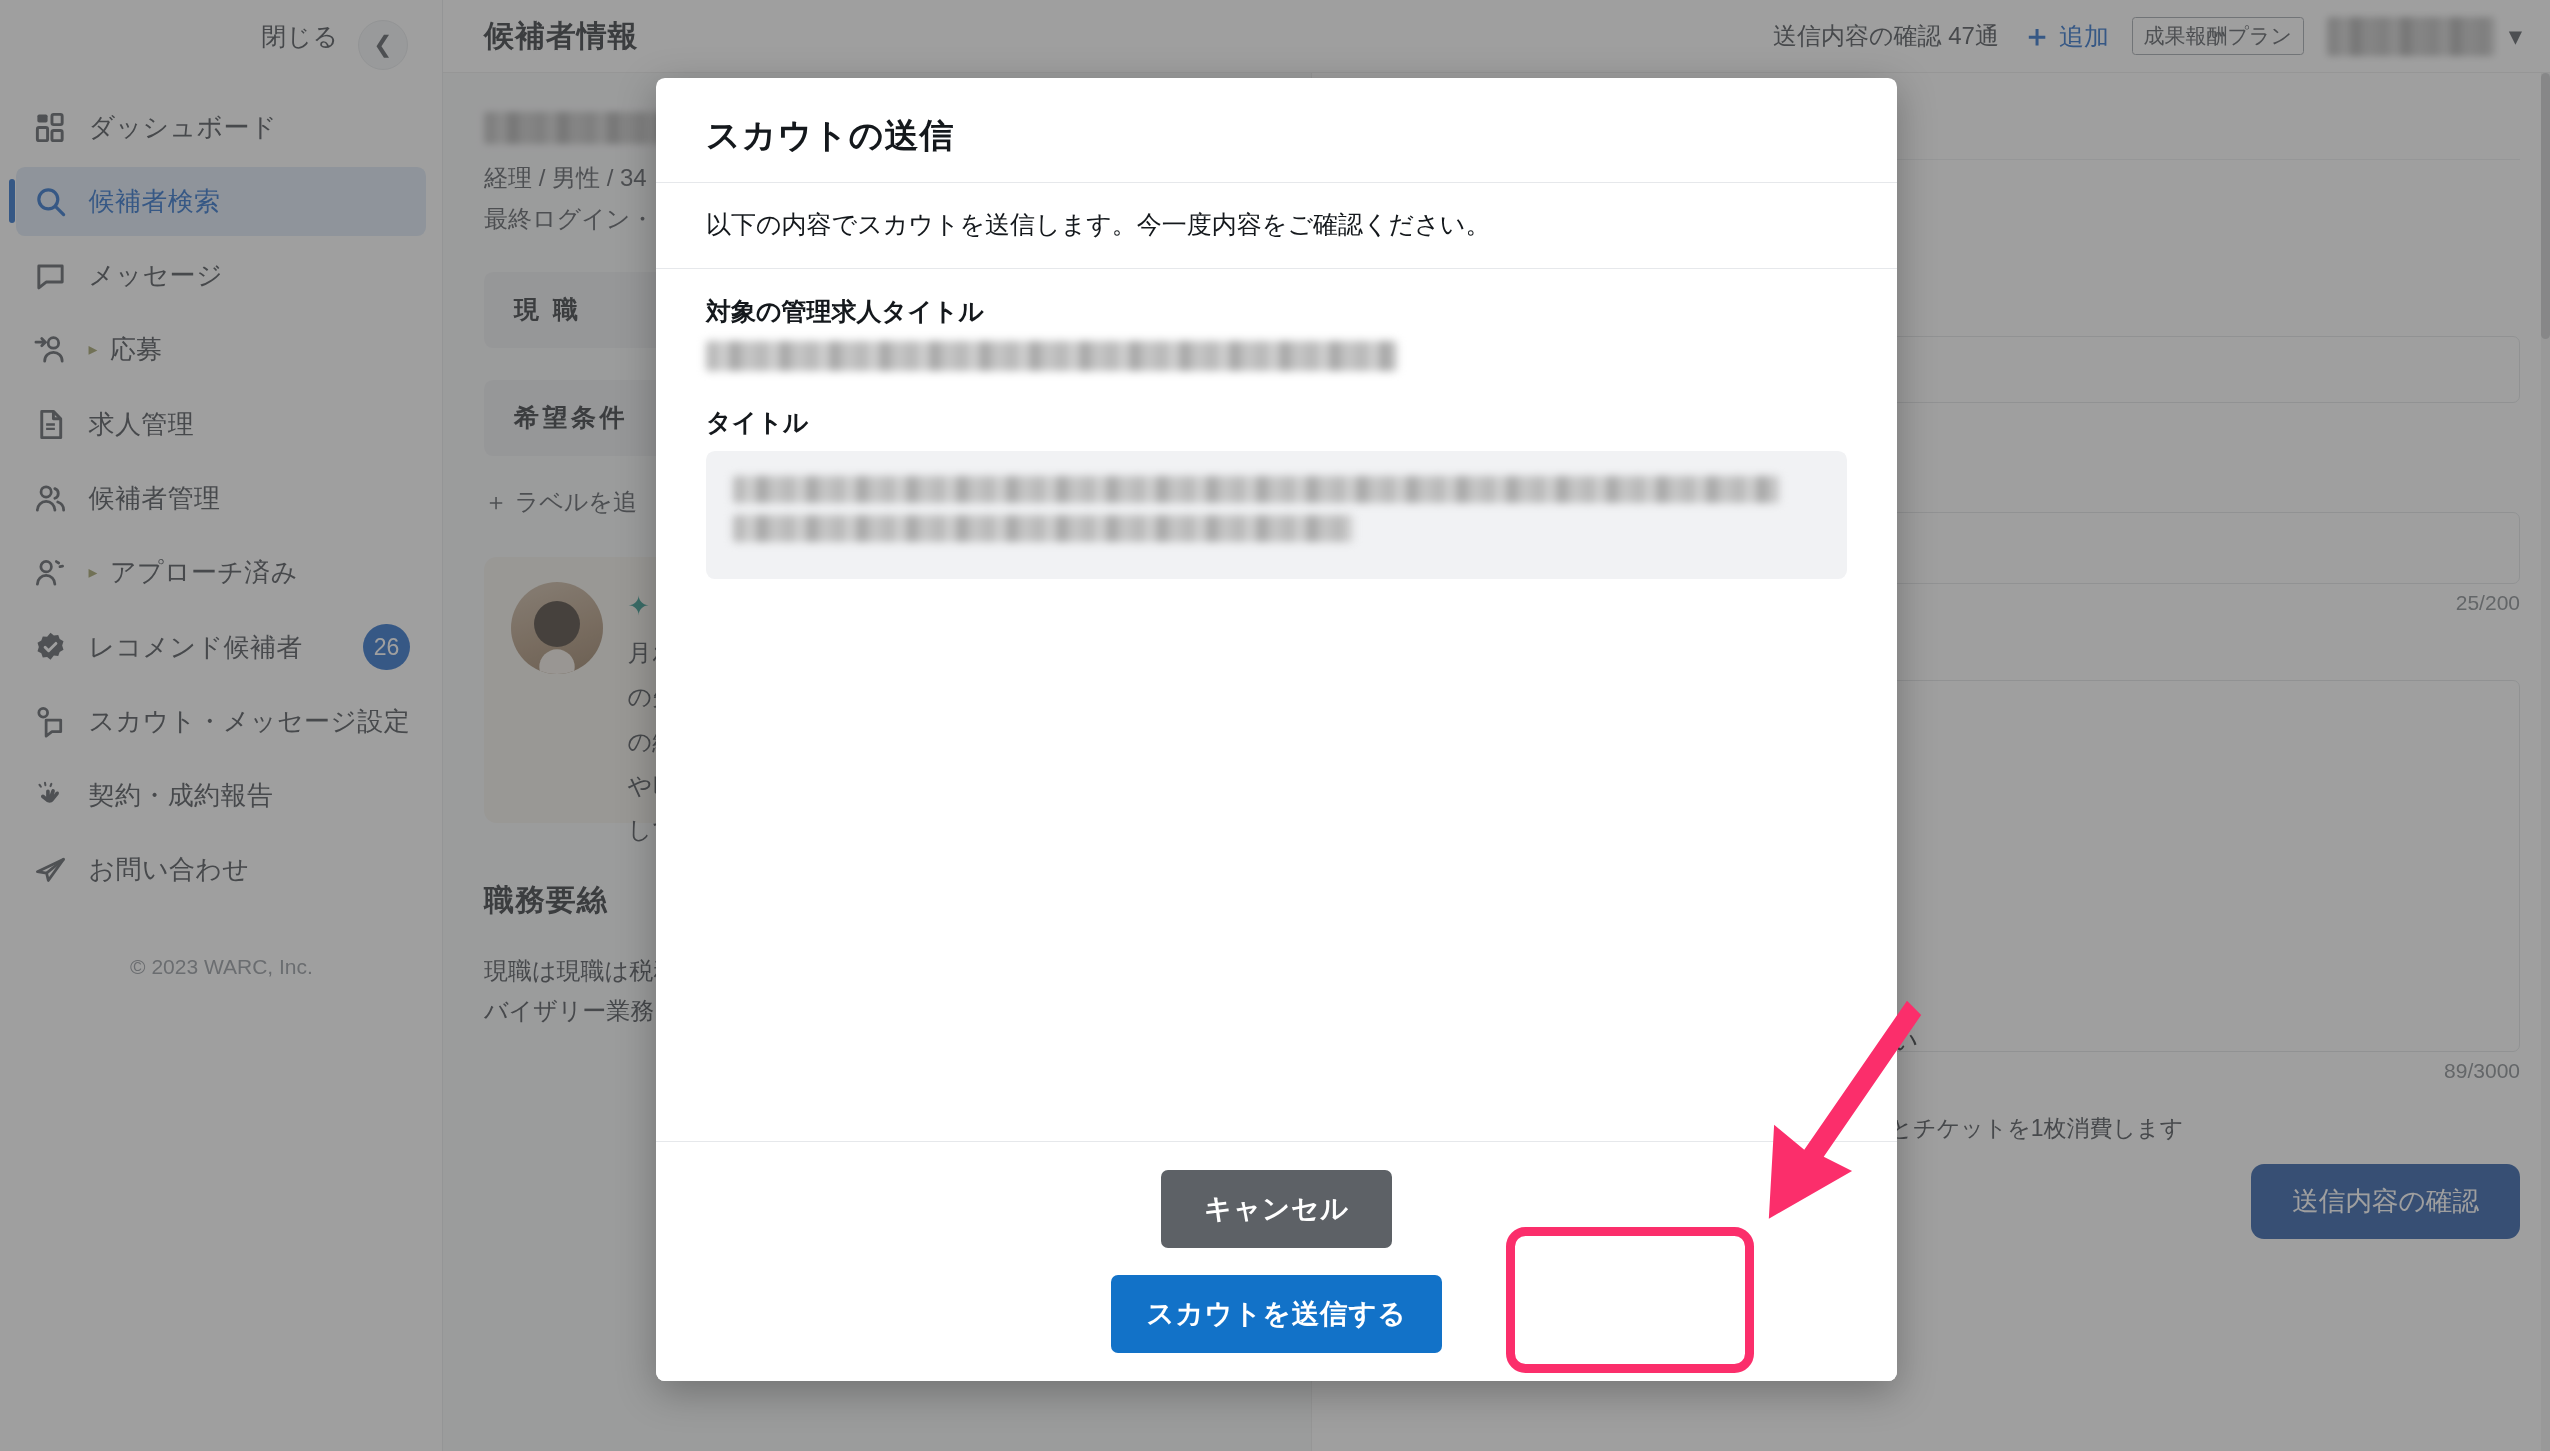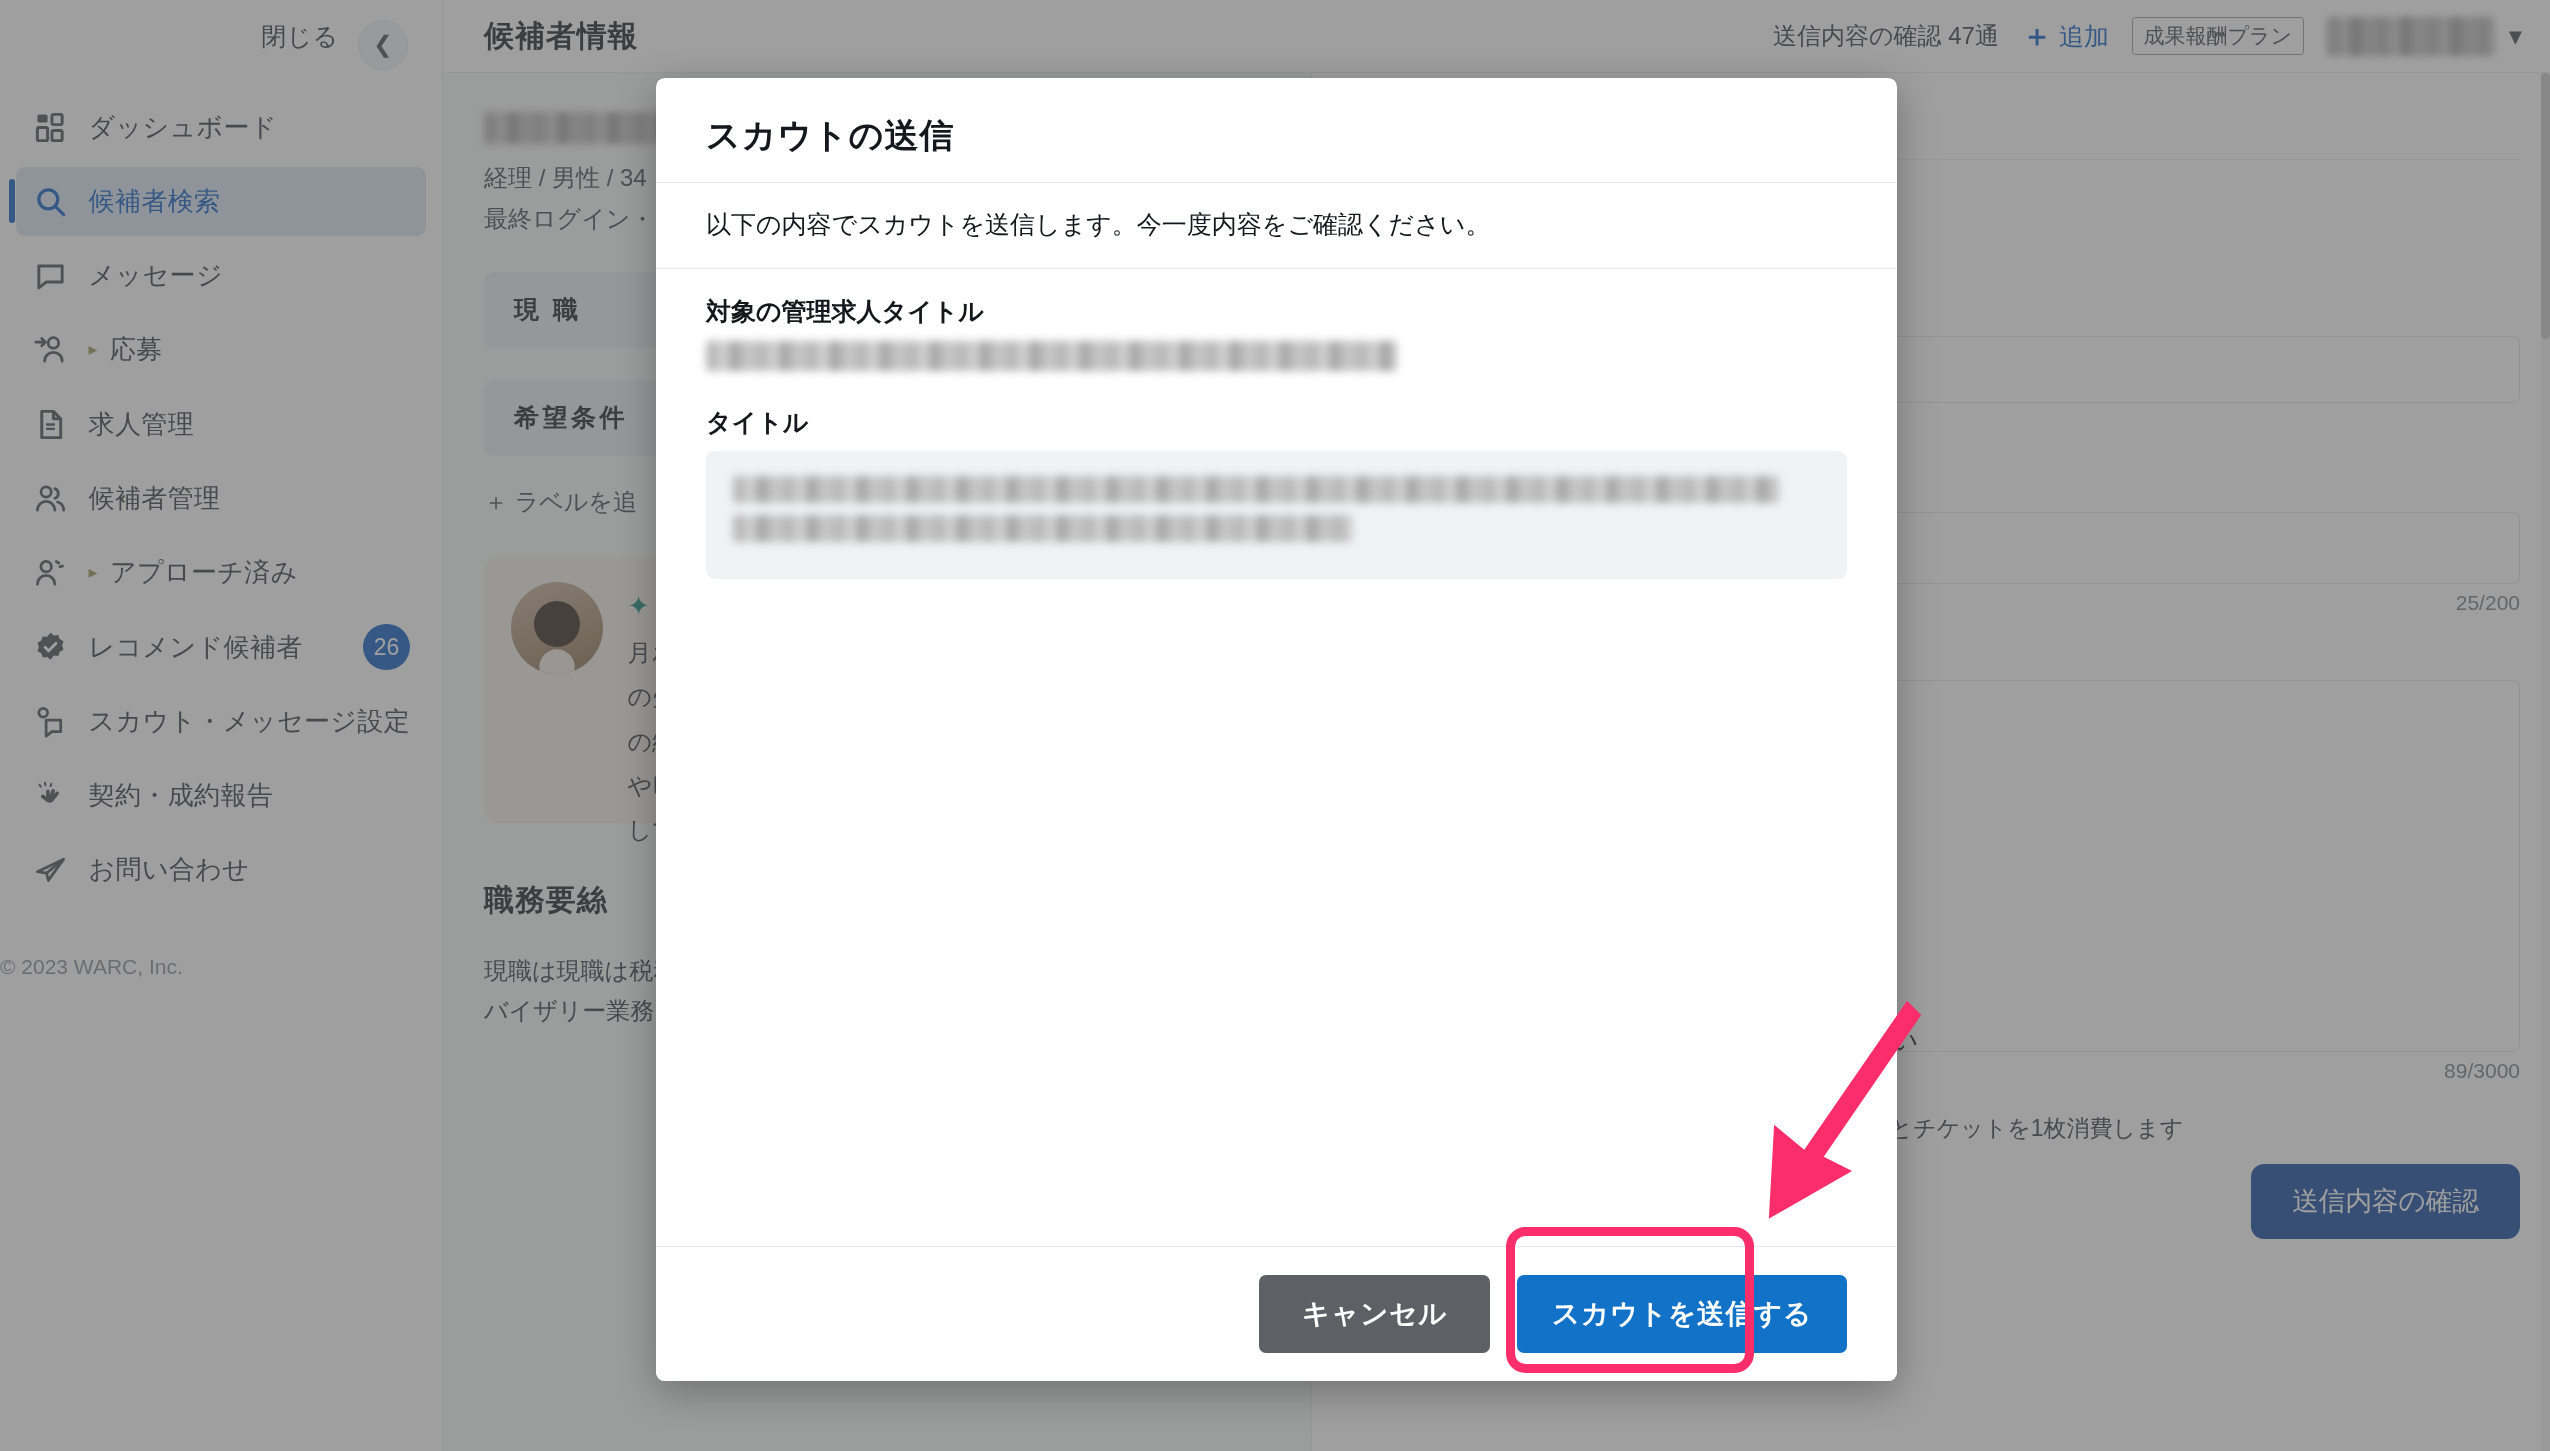--- a/index.html
+++ b/index.html
@@ -47,21 +47,21 @@
     width: 6.2px; height: 44px; background: #1862c6; border-radius: 3.5px;
   }
   .sb-item.active .sb-label, .sb-item.active .ico { color: #1862c6; }
   .caret { color: #9a9a5e; font-size: 17.7px; margin-right: -7px; }
   .sb-badge {
     margin-left: auto; min-width: 46px; height: 46px; padding: 0 10.6px;
     border-radius: 23px; background: #1862c6; color: #fff;
     font-size: 23px; display: flex; align-items: center; justify-content: center;
   }
   .sb-copy { position: absolute; left: 0; width: 443px; top: 955px;
-    font-size: 21px; color: #8b9097; }
+    text-align: center; font-size: 21px; color: #8b9097; }
 
   
   .main { flex: 1; position: relative; height: 1451px; background: #f7f8f9; }
   .main-header {
     height: 73px; background: #fff; display: flex; align-items: center;
     padding: 0 28px 0 41px; border-bottom: 0.9px solid #ececec;
   }
   .page-title { font-size: 30px; font-weight: 700; color: #22262b; letter-spacing: 0.9px; }
   .hdr-right { margin-left: auto; display: flex; align-items: center; gap: 23px; }
   .hdr-count { font-size: 24px; color: #3c4147; }
@@ -148,21 +148,21 @@
   .m-blur-line { height: 30px; }
   .m-field {
     background: #f1f2f4; border-radius: 8.9px; padding: 25px 26.6px; min-height: 89px;
   }
   .m-content-box {
     background: #f1f2f4; border-radius: 8.9px; padding: 26.6px 26.6px; height: 292px; overflow: hidden;
   }
   .bl { filter: blur(4.4px); border-radius: 2.7px; margin-bottom: 12.4px; }
   .m-foot {
     border-top: 0.9px solid #e6e8eb; padding: 28px 50px; display: flex;
-    justify-content: flex-end; align-items: center; gap: 26.6px; background: #fff;
+    justify-content: flex-end; align-items: center; gap: 26.6px; background: #fff; flex-direction: column;
   }
   .btn-cancel { background: #5d6166; color: #fff; font-size: 27.5px; font-weight: 700;
     padding: 21px 43px; border-radius: 7px; cursor: pointer; letter-spacing: 0.9px; }
   .btn-send { background: #1272c8; color: #fff; font-size: 27.5px; font-weight: 700;
     padding: 21px 35px; border-radius: 7px; cursor: pointer; letter-spacing: 0.9px; }
 
   
   #annot { position: absolute; inset: 0; pointer-events: none; }
   .hl-box {
     position: absolute; left: 1506px; top: 1227px; width: 248px; height: 146px;

